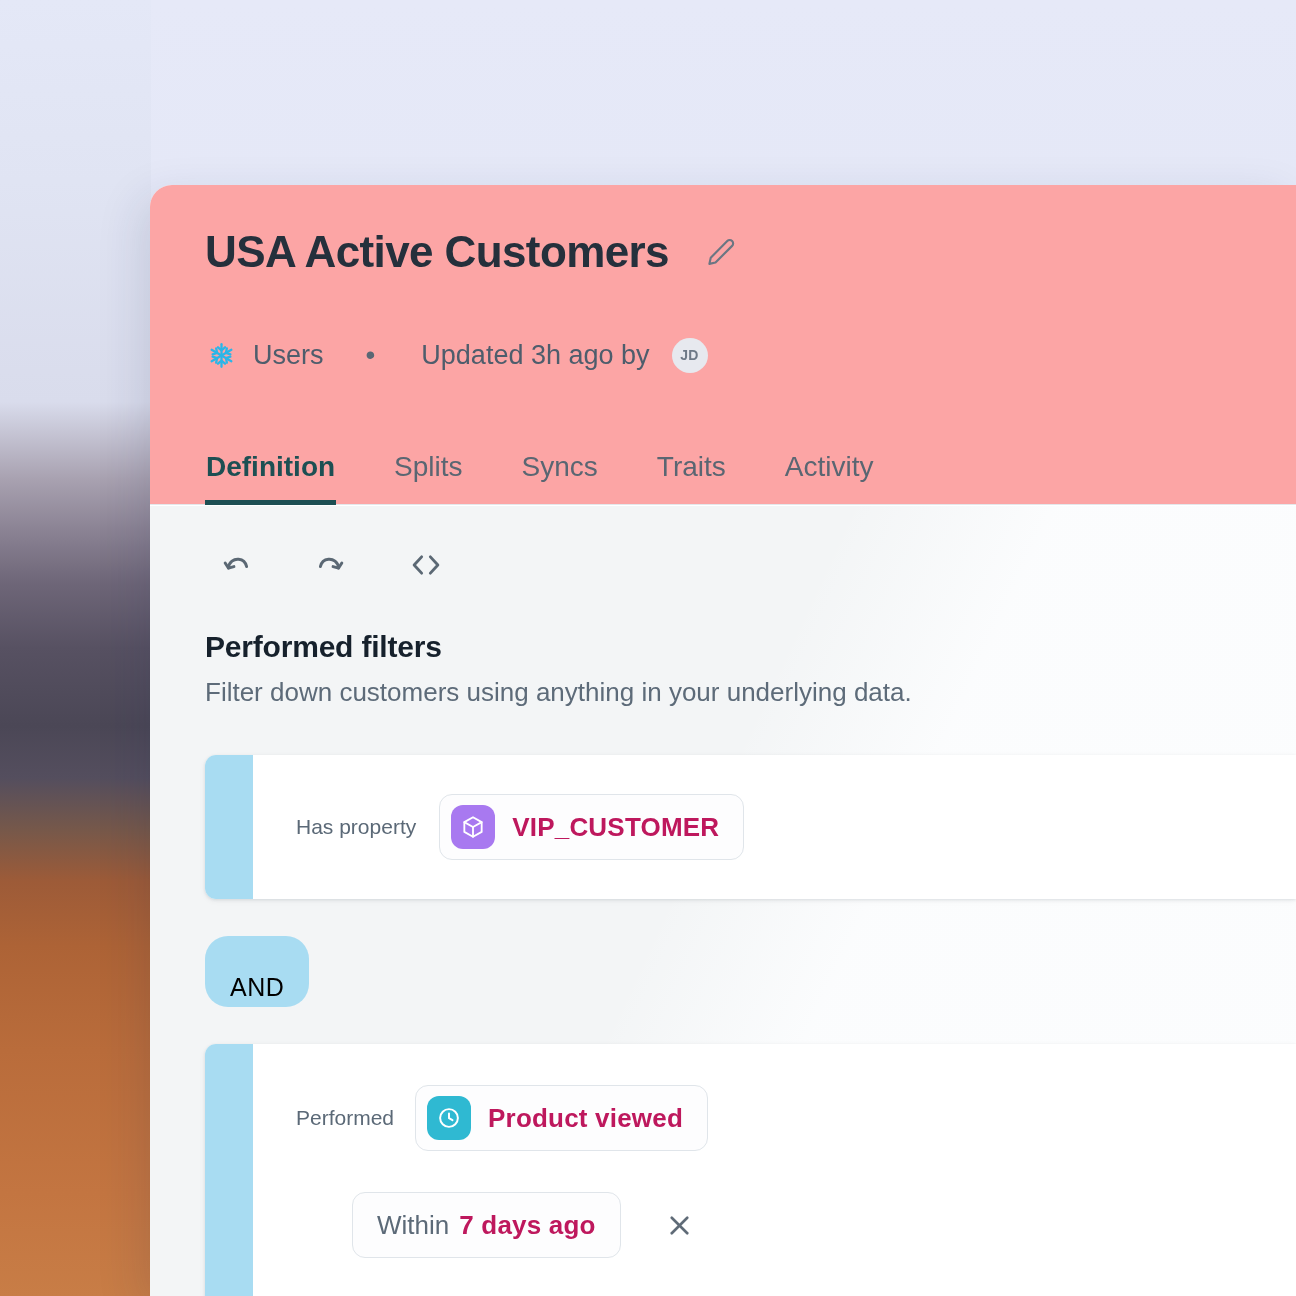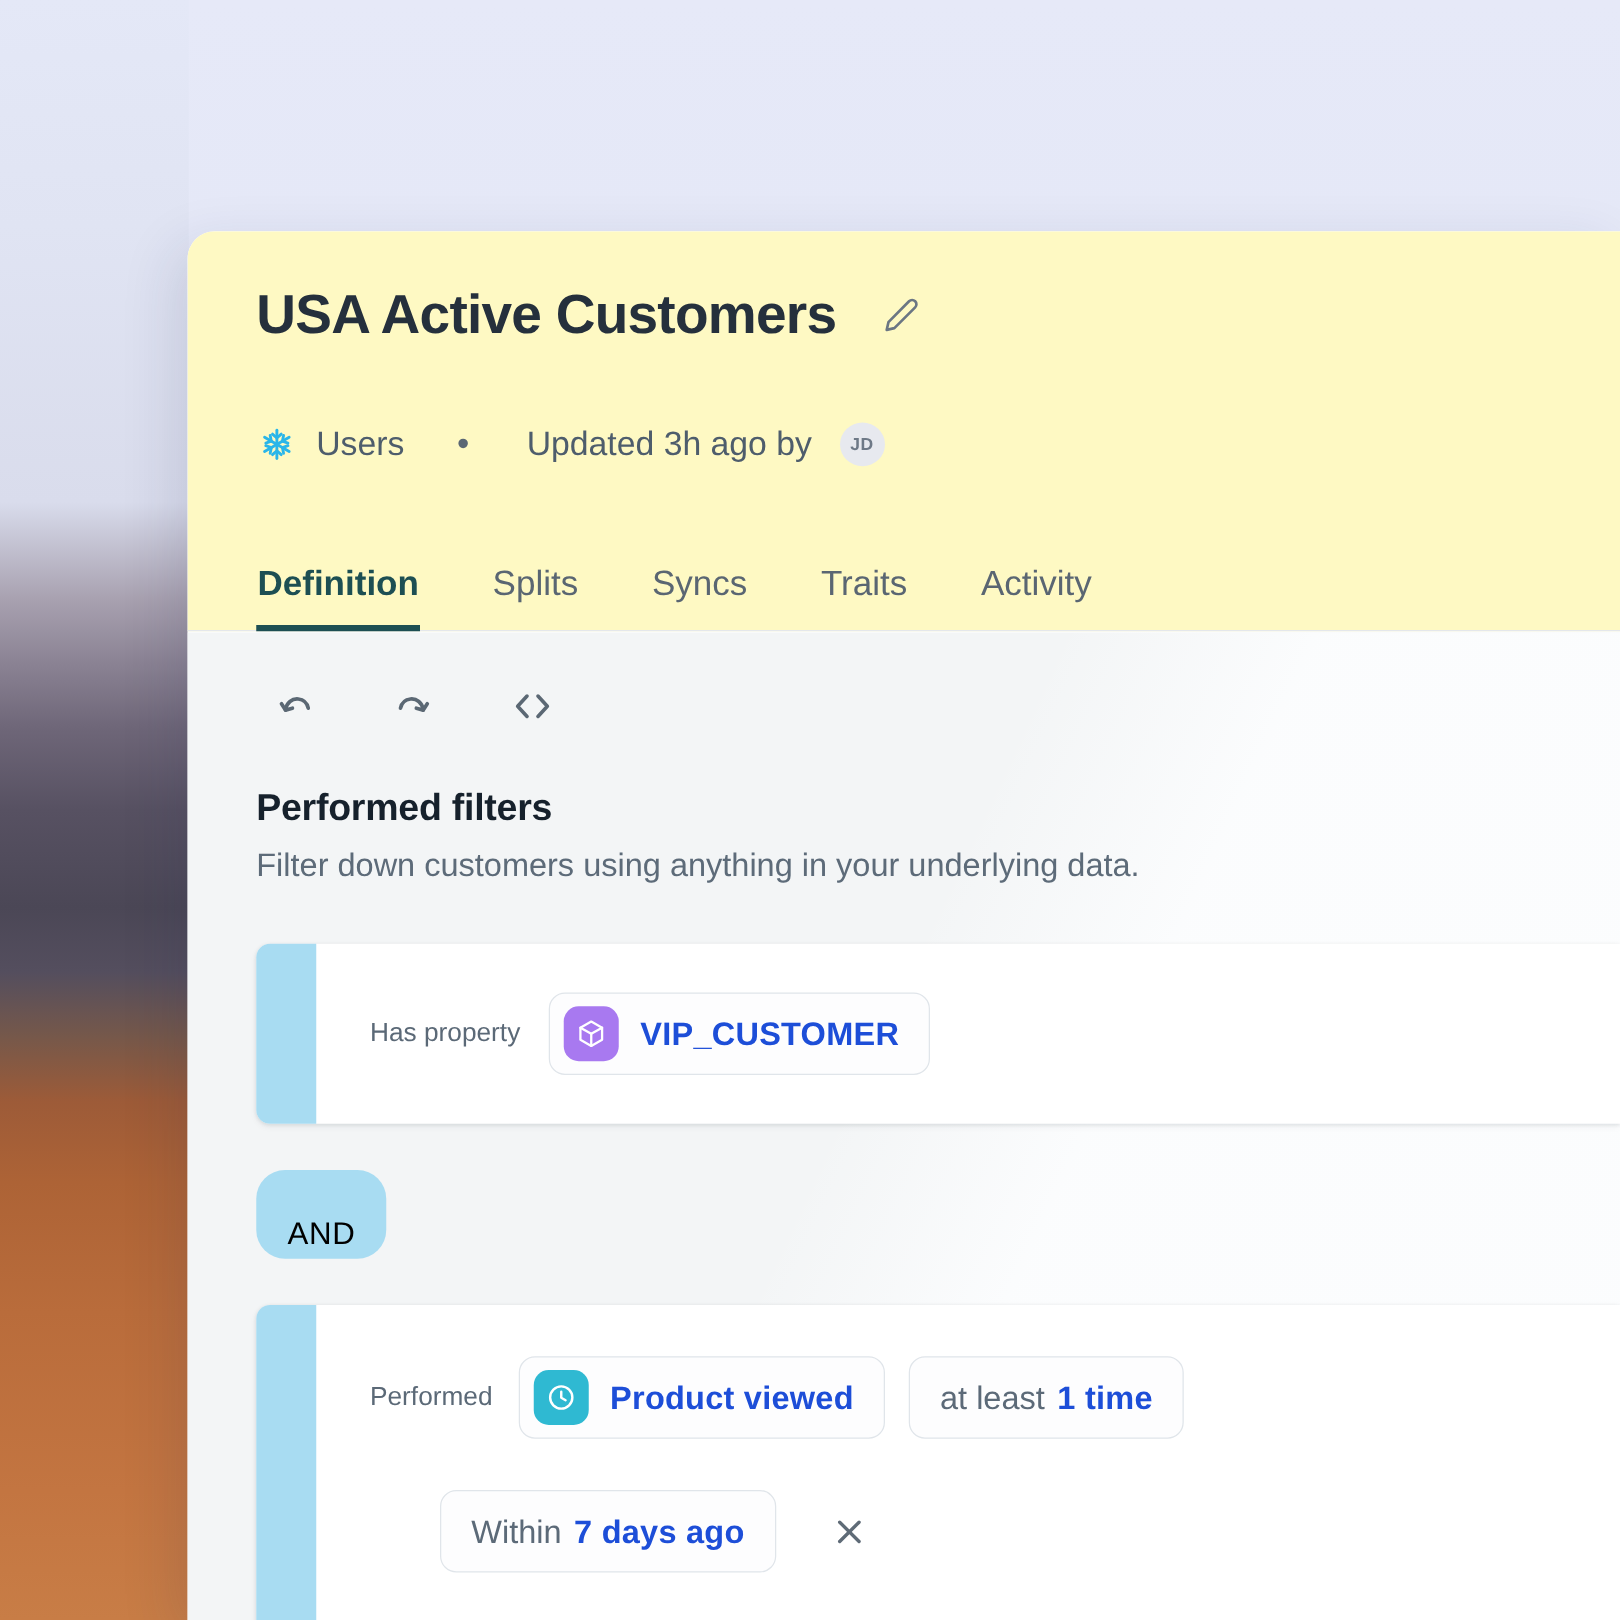--- a/index.html
+++ b/index.html
@@ -17,21 +17,21 @@
       #a8a1b0 37%, #8a8293 41%, #6e6678 45%,
       #575162 50%, #4b4756 56%, #544e5e 60%,
       #76584a 64%, #9d5b38 68%, #ad6336 73%,
       #b96c3b 81%, #c37541 92%, #c87d46 100%);
   }
   .card {
     position:absolute; left:150px; top:185px; width:1146px; height:1111px;
     background:#fff; border-top-left-radius:22px; overflow:hidden;
     box-shadow:-10px 12px 45px rgba(35,45,85,0.12);
   }
-  .card-header { position:relative; height:320px; background:#fef9c3; border-bottom:1px solid #e4e7eb; }
+  .card-header { position:relative; height:320px; background:#fca5a5; border-bottom:1px solid #e4e7eb; }
   .title-row { position:absolute; left:55px; top:42px; display:flex; align-items:center; gap:37px; }
   .page-title { font-size:44px; font-weight:700; color:#25303c; letter-spacing:-0.6px; }
   .icon-btn { background:none; border:none; cursor:pointer; display:flex; align-items:center; justify-content:center; padding:0; }
 
   .meta-row { position:absolute; left:57px; top:150px; height:40px; display:flex; align-items:center; font-size:27px; color:#4e5d6c;justify-content:center; }
   .meta-ico { margin-right:17px; display:flex; }
   .meta-dot { margin:0 46px 0 42px; font-size:28px; color:#5a6774; }
   .avatar {
     margin-left:22px; width:36px; height:35px; border-radius:50%;
     background:#e7e9ef; color:#6e7987; font-size:14px; font-weight:700;
@@ -70,21 +70,21 @@
   .line2 { margin-top:41px; margin-left:56px; display:flex; align-items:center; gap:43px; }
 
   .row-label { font-size:21px; color:#5b6977; margin-right:2px; }
   .chip {
     display:inline-flex; align-items:center; height:66px; padding:0 24px; gap:10px;
     background:#fdfdfe; border:1.5px solid #e0e5ea; border-radius:13px;
     font-family:inherit; font-size:26px; cursor:pointer; white-space:nowrap;
   }
   .chip.has-icon { padding-left:11px; gap:17px; }
   .chip .muted { color:#5c6a78; }
-  .chip .strong { color:#1d4ed8; font-weight:600; letter-spacing:0.2px; }
+  .chip .strong { color:#be185d; font-weight:600; letter-spacing:0.2px; }
   .chip-ico { width:44px; height:44px; border-radius:12px; display:flex; align-items:center; justify-content:center; }
   .chip-ico.purple { background:#a879f0; }
   .chip-ico.teal { background:#2fb9d2; }
 
   .and-badge {
     display:inline-block; margin-top:37px; height:71px; line-height:71px; padding:16px 25px;
     background:#a8dcf2; border-radius:23px; cursor:pointer;
     font-size:25px; font-weight:500; color:#000000; letter-spacing:0.5px;
   }
   .close-btn { color:#5f6b77; }
@@ -197,24 +197,20 @@
             <span class="row-label">Performed</span>
             <button class="chip has-icon">
               <span class="chip-ico teal">
                 <svg width="26" height="26" viewBox="0 0 24 24" fill="none" stroke="#ffffff" stroke-width="1.8" stroke-linecap="round" stroke-linejoin="round">
                   <circle cx="12" cy="12" r="8.2"></circle>
                   <path d="M12 7.8 V12.2 L15.2 14"></path>
                 </svg>
               </span>
               <span class="strong">Product viewed</span>
             </button>
-            <button class="chip">
-              <span class="muted">at least</span>
-              <span class="strong">1 time</span>
-            </button>
           </div>
           <div class="line2">
             <button class="chip">
               <span class="muted">Within</span>
               <span class="strong">7 days ago</span>
             </button>
             <button class="icon-btn close-btn">
               <svg width="31" height="31" viewBox="0 0 24 24" fill="none" stroke="#5f6b77" stroke-width="2.1" stroke-linecap="round">
                 <path d="M6 6 L18 18"></path>
                 <path d="M18 6 L6 18"></path>

